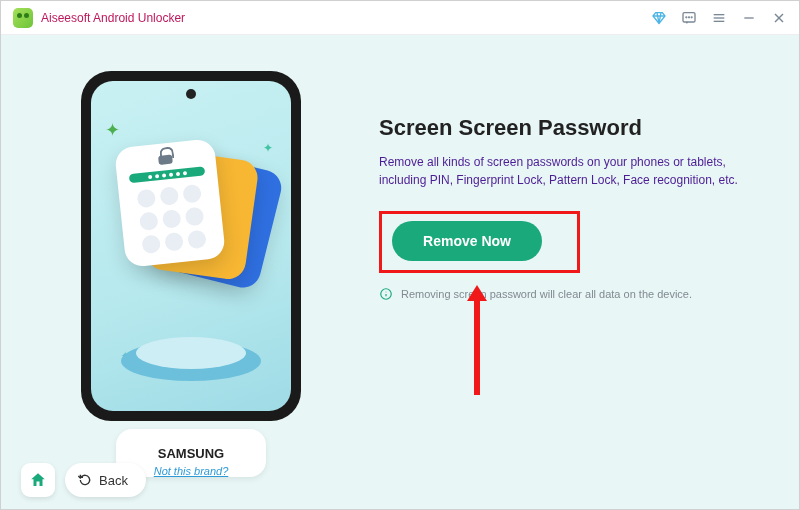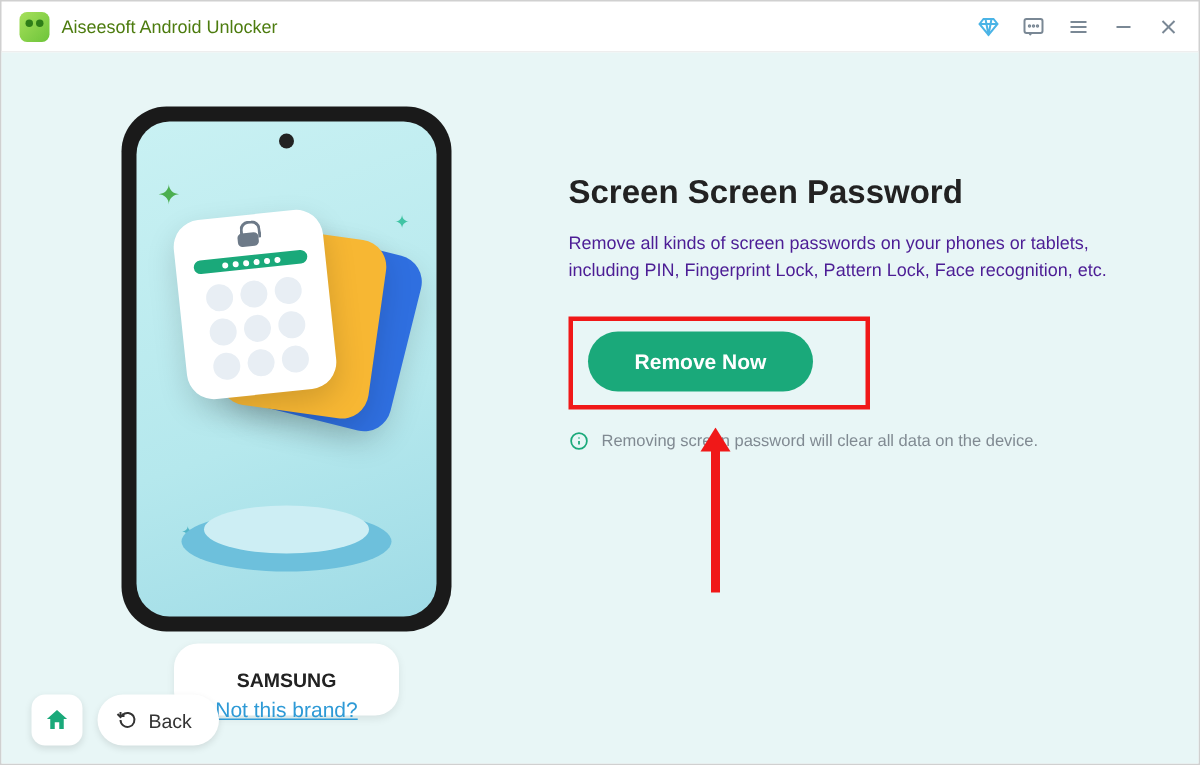--- a/index.html
+++ b/index.html
@@ -30,21 +30,21 @@
     background: linear-gradient(135deg,#a6e05a,#6dc43a);
     position: relative;
     margin-right: 8px;
   }
   .logo::before, .logo::after {
     content:""; position:absolute; width:5px; height:5px; background:#2e7d18; border-radius:50%;
     top:5px;
   }
   .logo::before { left:4px; }
   .logo::after { right:4px; }
-  .app-title { font-size: 12px; color:#4d7c0f; }
+  .app-title { font-size: 12px; color:#be185d; }
   .titlebar-right { margin-left:auto; display:flex; gap:14px; align-items:center; }
   .tb-icon { width:16px; height:16px; display:flex; align-items:center; justify-content:center; color:#7a8895; cursor:pointer; }
   .tb-icon svg { width:16px; height:16px; }
   .content {
     position:absolute; top:34px; left:0; right:0; bottom:0;
     background: #e8f6f6;
   }
   
   .phone-wrap {
     position:absolute; left:80px; top:36px; width:220px;
@@ -87,21 +87,21 @@
   .pedestal .ring1 { position:absolute; width:140px; height:40px; background:#6dc0dc; border-radius:50%; bottom:0; }
   .pedestal .ring2 { position:absolute; width:110px; height:32px; background:#cdeef4; border-radius:50%; bottom:12px; left:15px; }
   .brand-badge {
     position:absolute; left:115px; top:394px; width:150px; height:48px;
     background:#fff; border-radius:16px; display:flex; align-items:center; justify-content:center;
     font-weight:700; font-size:13px; color:#222;
     box-shadow:0 2px 6px rgba(0,0,0,0.08);
   }
   .not-brand {
     position:absolute; left:115px; top:430px; width:150px; text-align:center;
-    font-size:14px; color:#2e9ad6; text-decoration:underline; cursor:pointer;
+    font-size:11px; color:#2e9ad6; text-decoration:underline; cursor:pointer;font-style:italic;
   }
   
   .home-btn {
     position:absolute; left:20px; bottom:12px; width:34px; height:34px;
     background:#fff; border-radius:9px; display:flex; align-items:center; justify-content:center;
     box-shadow:0 2px 5px rgba(0,0,0,0.1); cursor:pointer;
   }
   .home-btn svg { width:18px; height:18px; fill:#1aa97a; }
   .back-btn {
     position:absolute; left:64px; bottom:12px; height:34px; padding:0 18px 0 12px;

